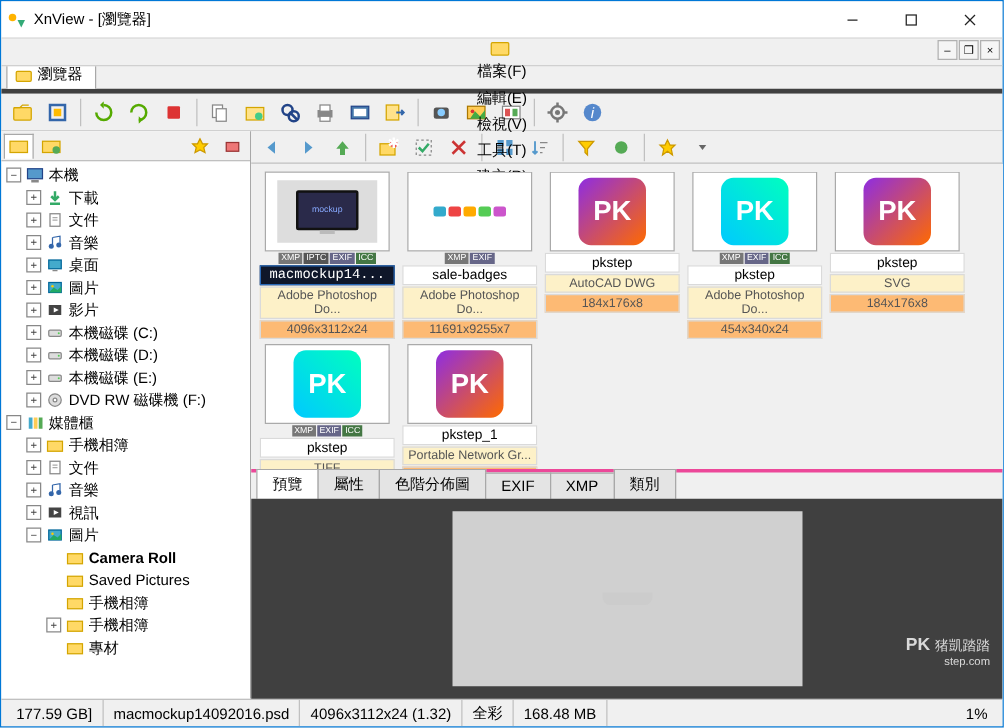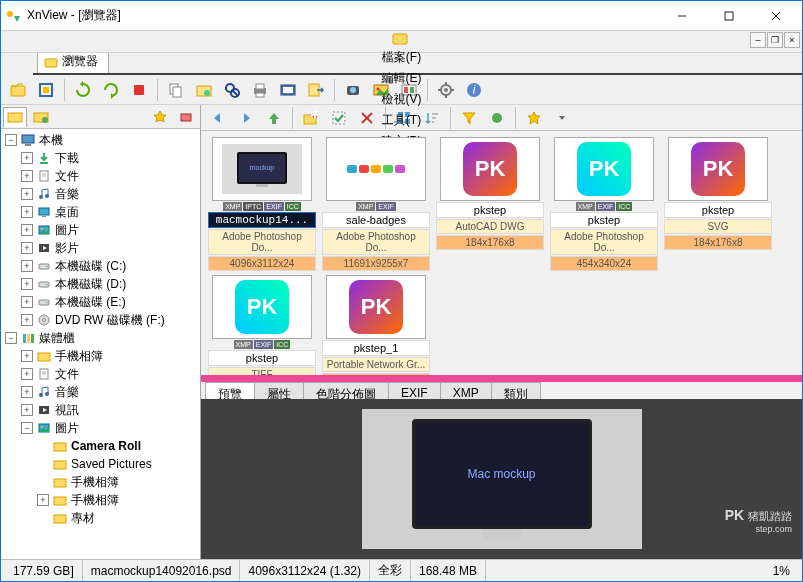--- a/index.html
+++ b/index.html
@@ -6,21 +6,21 @@
 body { background: #f0f0f0; width: 803px; height: 582px; overflow: hidden; display: flex; flex-direction: column; border: 1px solid #0078d7; }
 .titlebar { height: 30px; background: #fff; display: flex; align-items: center; padding: 0 4px; border-bottom: 1px solid #d0d0d0; }
 .titlebar .app-icon { width: 16px; height: 16px; margin-right: 6px; }
 .titlebar .title { flex: 1; font-size: 12px; color: #000; }
 .titlebar .win-btns { display: flex; gap: 2px; }
 .titlebar .win-btn { width: 45px; height: 28px; display: flex; align-items: center; justify-content: center; font-size: 14px; color: #333; cursor: pointer; }
 .menubar { height: 22px; background: #f0f0f0; display: flex; align-items: center; padding: 0 2px; border-bottom: 1px solid #d0d0d0; position: relative; flex-direction: column; }
 .menubar .mi { padding: 2px 8px; cursor: pointer; }
 .mdi-btns { position: absolute; right: 2px; top: 1px; display: flex; gap: 1px; }
 .mdi-btn { width: 16px; height: 16px; border: 1px solid #b0b0b0; background: #f5f5f5; display: flex; align-items: center; justify-content: center; font-size: 9px; cursor: pointer; }
-.tabbar { height: 22px; background: #f0f0f0; display: flex; align-items: flex-end; padding: 0 4px; border-bottom: 2px solid #404040; margin-left: 32px; }
+.tabbar { height: 22px; background: #f0f0f0; display: flex; align-items: flex-end; padding: 0 4px; border-bottom: 4px solid #404040; }
 .tab { background: #fff; border: 1px solid #a8a8a8; border-bottom: none; padding: 2px 10px 3px 6px; display: flex; align-items: center; gap: 4px; font-size: 12px; }
 .toolbar1 { height: 30px; background: #f0f0f0; display: flex; align-items: center; padding: 2px 4px; border-bottom: 1px solid #d0d0d0; gap: 2px; }
 .tb-btn { width: 26px; height: 26px; display: flex; align-items: center; justify-content: center; cursor: pointer; border-radius: 2px; }
 .tb-sep { width: 1px; height: 22px; background: #c0c0c0; margin: 0 3px; }
 .main { flex: 1; display: flex; min-height: 0; }
 .left-pane { width: 200px; background: #fff; border-right: 1px solid #a8a8a8; display: flex; flex-direction: column; }
 .left-tabs { height: 24px; background: #f0f0f0; display: flex; align-items: center; padding: 0 2px; gap: 2px; border-bottom: 1px solid #c0c0c0; }
 .left-tab { width: 24px; height: 20px; display: flex; align-items: center; justify-content: center; cursor: pointer; }
 .left-tab.active { background: #fff; border: 1px solid #a8a8a8; border-bottom: none; }
 .tree { flex: 1; overflow-y: auto; overflow-x: hidden; padding: 2px; font-size: 12px; }
@@ -37,21 +37,21 @@
 .badge.xmp { background: #777; }
 .badge.iptc { background: #555; }
 .badge.exif { background: #668; }
 .badge.icc { background: #474; }
 .thumb-label { width: 108px; text-align: center; font-size: 11px; background: #fff; border: 1px solid #dadada; padding: 1px 2px; margin-top: 1px; overflow: hidden; text-overflow: ellipsis; }
 .thumb.selected .thumb-label.name { background: #0f172a; color: #fff; border-color: #2a6ab8; font-family: Liberation Mono, monospace; }
 .thumb-label.type { background: #fdf1c8; color: #555; font-size: 10px; }
 .thumb-label.dim { background: #fdba74; color: #555; font-size: 10px; }
 .pk-logo { background: linear-gradient(135deg,#8e2de2,#ff6a00); width: 54px; height: 54px; border-radius: 10px; display: flex; align-items: center; justify-content: center; color: #fff; font-weight: bold; font-size: 22px; font-family: Arial; }
 .pk-logo.c2 { background: linear-gradient(45deg,#00c9ff,#00ffbf); }
-.preview-tabs { height: 24px; background: #f0f0f0; display: flex; align-items: flex-start; padding: 0 4px; border-top: 7px solid #ec4899; }
+.preview-tabs { height: 24px; background: #f0f0f0; display: flex; align-items: flex-end; padding: 0 4px; border-top: 3px solid #ec4899; }
 .ptab { padding: 3px 12px; border: 1px solid #a8a8a8; border-bottom: none; background: #e4e4e4; cursor: pointer; margin-right: -1px; }
 .ptab.active { background: #fff; }
 .preview-pane { height: 160px; background: #404040; display: flex; align-items: center; justify-content: center; position: relative; overflow: hidden; }
 .macmock { width: 280px; height: 140px; background: #d0d0d0; display: flex; flex-direction: column; align-items: center; justify-content: center; }
 .macmock .screen { width: 180px; height: 110px; background: #1a1a2e; border: 3px solid #222; border-radius: 4px; display: flex; align-items: center; justify-content: center; color: #8af; font-size: 14px; }
 .macmock .stand { width: 40px; height: 10px; background: #ccc; border-radius: 0 0 6px 6px; }
 .wm { position: absolute; right: 10px; bottom: 25px; color: rgba(255,255,255,0.8); font-size: 14px; font-weight: bold; }
 .statusbar { height: 22px; background: #f0f0f0; border-top: 1px solid #c0c0c0; display: flex; align-items: center; font-size: 11px; padding: 0 4px; gap: 0; }
 .status-cell { border-left: 1px solid #c0c0c0; padding: 0 8px; height: 100%; display: flex; align-items: center; }
 .status-cell:first-child { border-left: none; }
@@ -655,23 +655,20 @@
       <div class="ptab active">預覽</div>
       <div class="ptab">屬性</div>
       <div class="ptab">色階分佈圖</div>
       <div class="ptab">EXIF</div>
       <div class="ptab">XMP</div>
       <div class="ptab">類別</div>
     </div>
 
     <div class="preview-pane">
       <div class="macmock">
-        <div class="screen">
-            <span>Mac mockup</span>
-          </div>
         <div class="stand"></div>
       </div>
       <div class="wm">PK <span style="font-size:11px;font-weight:normal">猪凱踏踏</span><div style="font-size:9px;font-weight:normal;text-align:right">step.com</div></div>
     </div>
   </div>
 </div>
 
 <div class="statusbar">
   <div class="status-cell">177.59 GB]</div>
   <div class="status-cell">macmockup14092016.psd</div>

